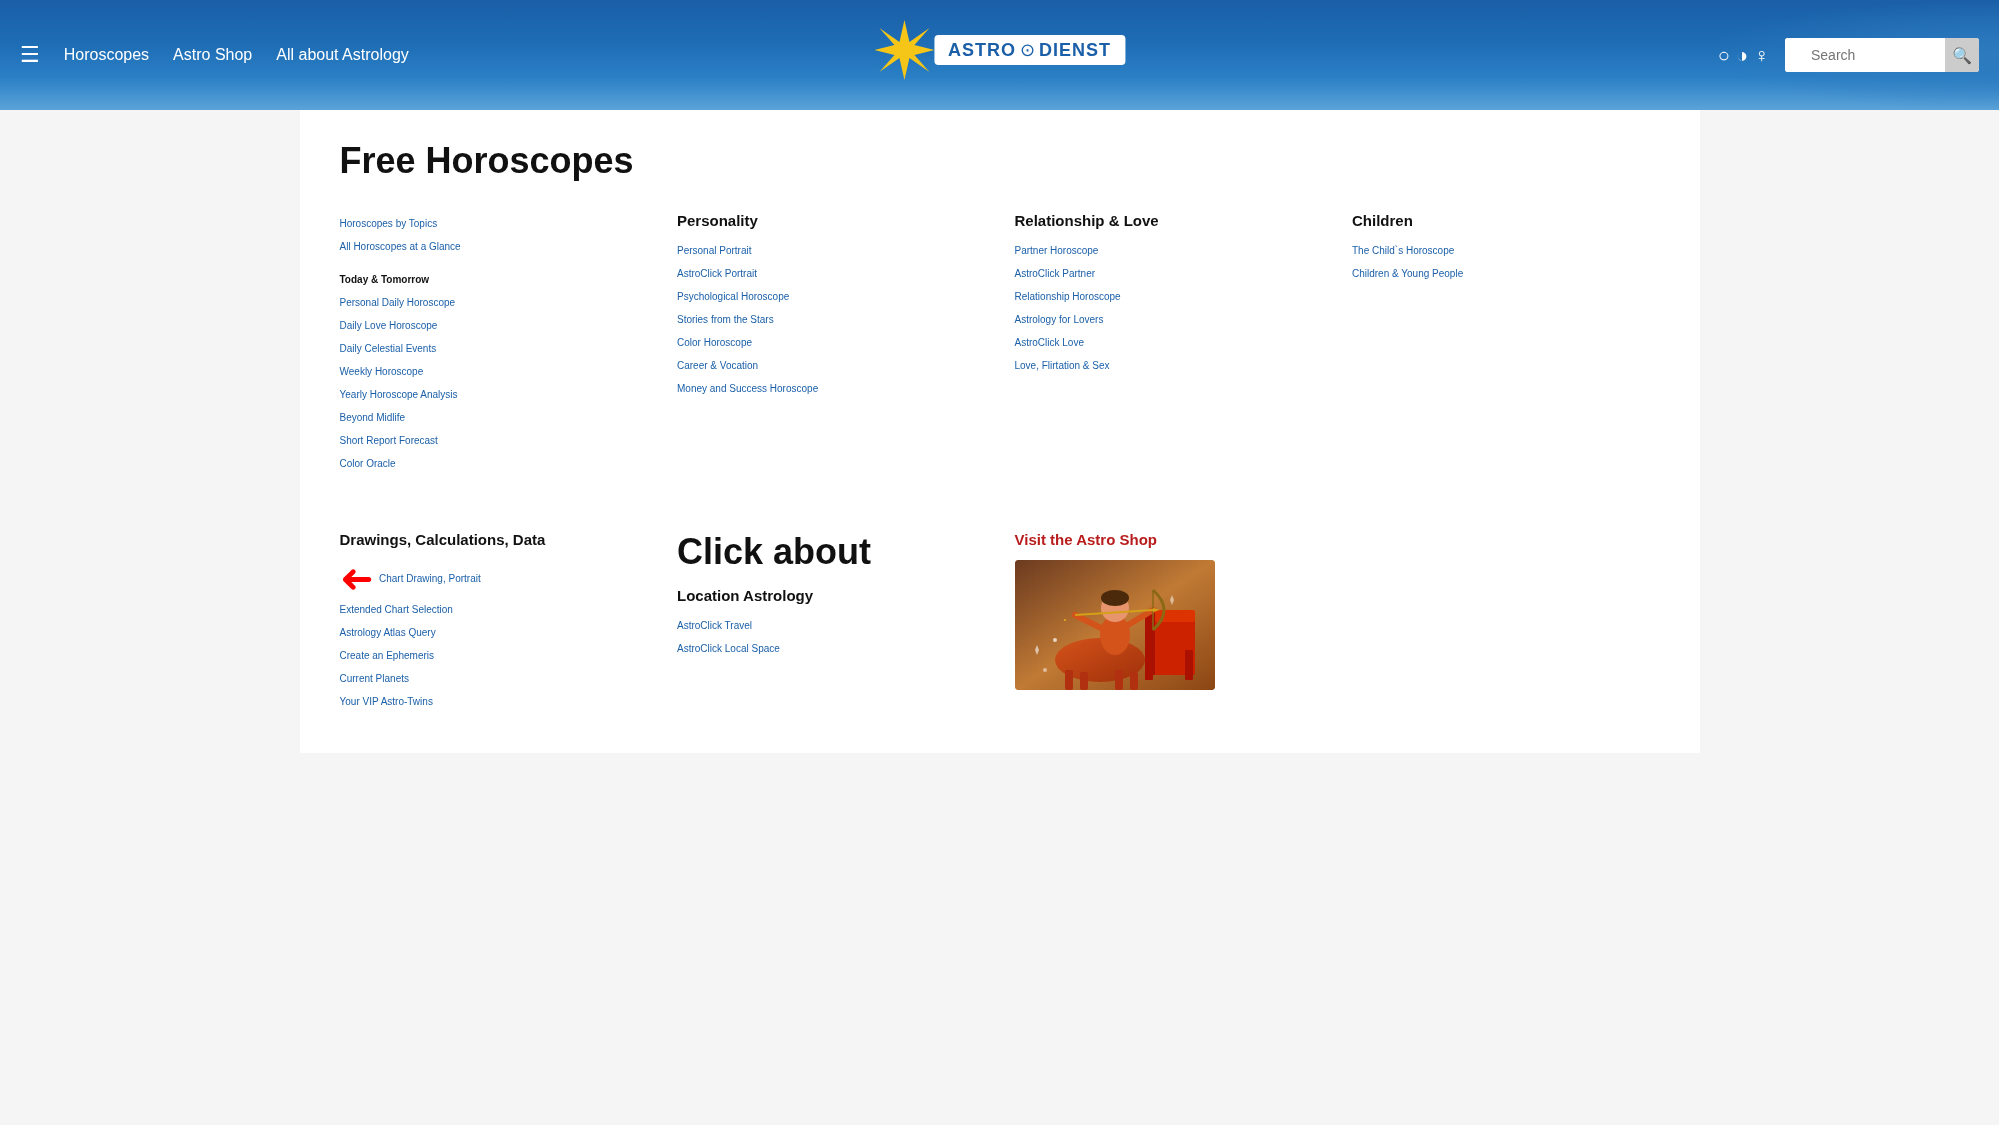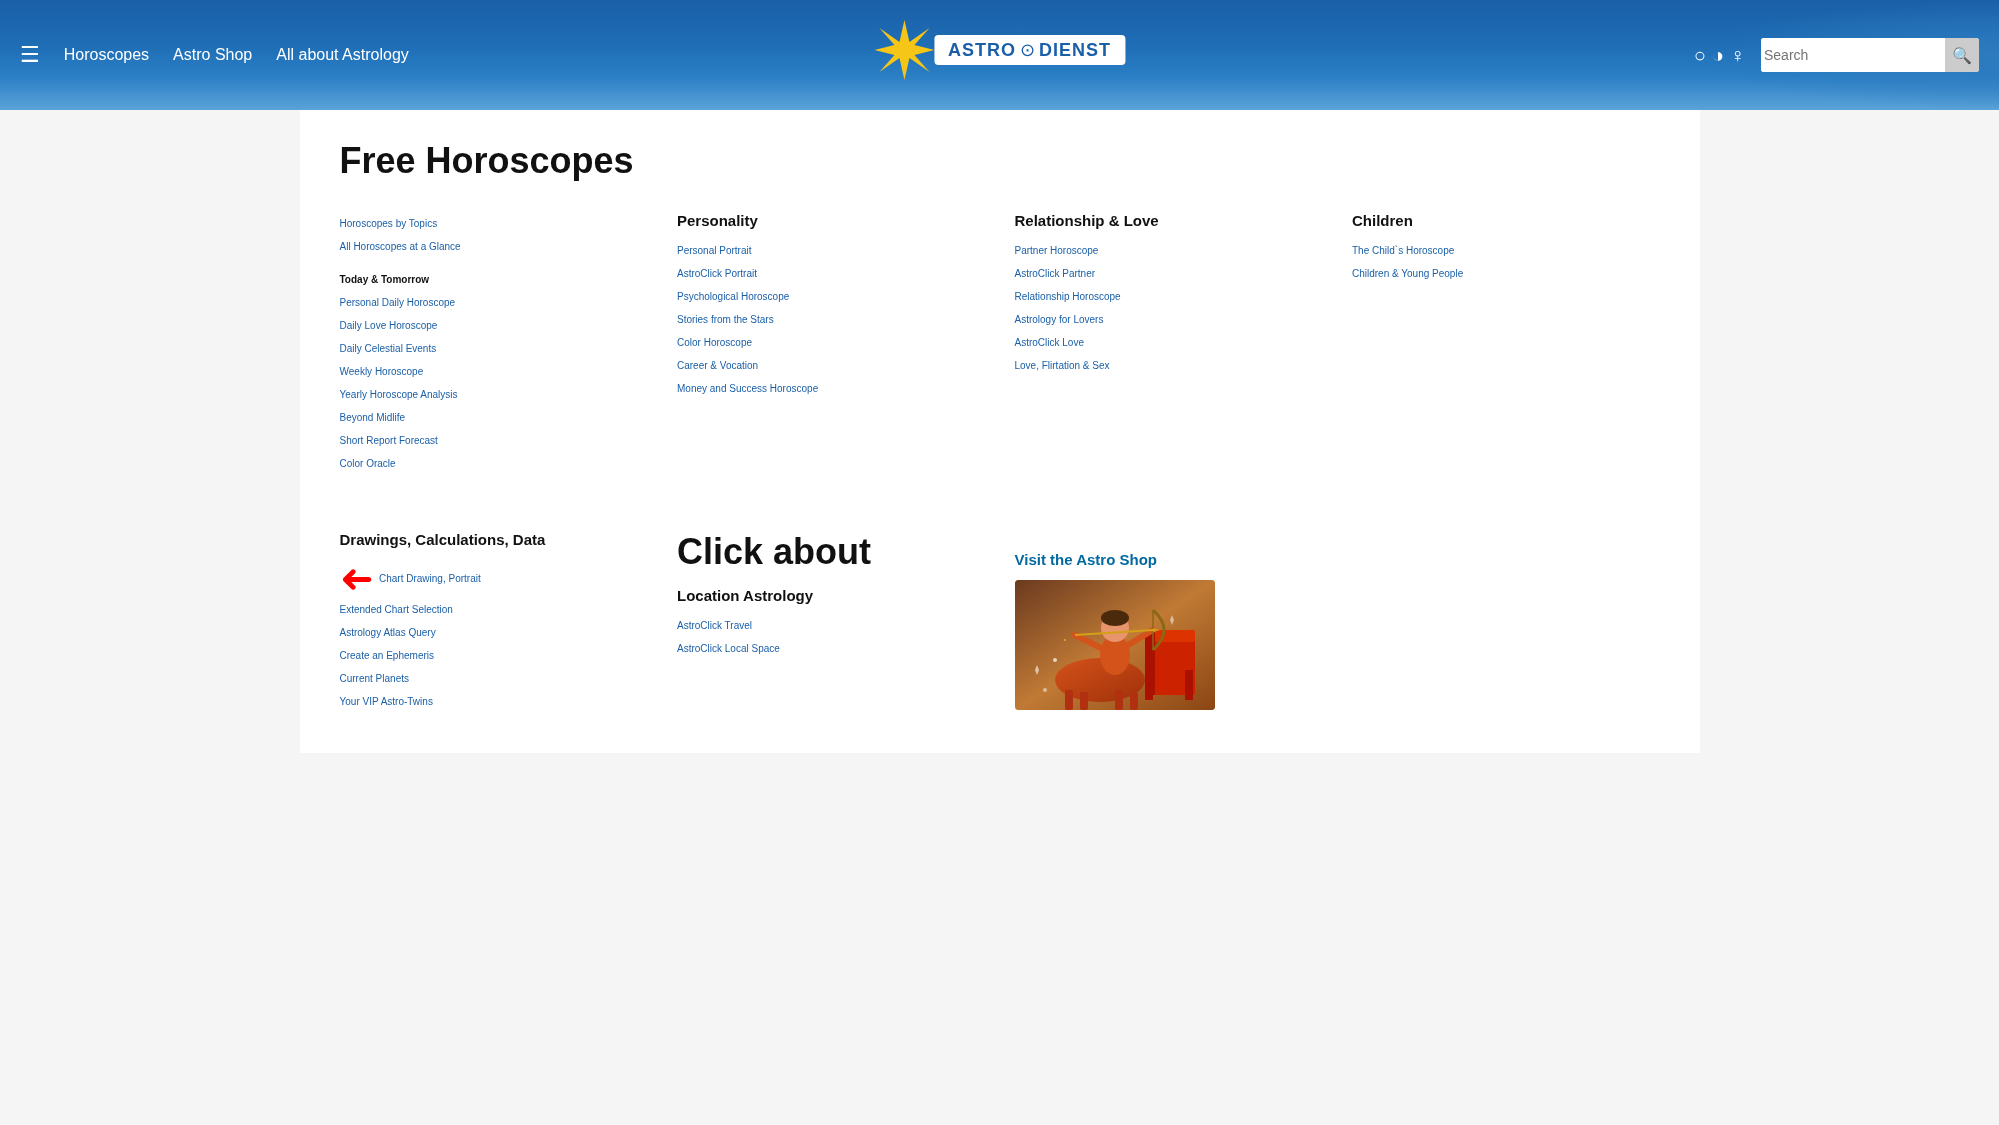--- a/index.html
+++ b/index.html
@@ -91,23 +91,23 @@
       display: flex;
       align-items: center;
       background: white;
       border-radius: 3px;
       overflow: hidden;
       height: 34px;
     }
     .search-input {
       border: none;
       outline: none;
-      padding: 0 3px;
+      padding: 0 26px;
       font-size: 14px;
-      width: 184px;
+      width: 160px;
       height: 100%;
       color: #555;
     }
     .search-btn {
       background: #cccccc;
       border: none;
       height: 100%;
       width: 34px;
       cursor: pointer;
       display: flex;
@@ -159,23 +159,22 @@
       color: #111;
       cursor: default;
       text-decoration: none;
       margin-top: 10px;
       display: block;
     }
 
     .visit-shop-title {
       font-weight: bold;
       font-size: 15px;
-      color: #0369a1;
+      color: #b91c1c;
       margin-bottom: 12px;
-      margin-top: 20px;
     }
 
     .shop-image-box {
       width: 200px;
       height: 130px;
       background: linear-gradient(135deg, #8b5e3c 0%, #c8813a 30%, #e8a84d 50%, #b06030 70%, #7a4020 100%);
       border-radius: 4px;
       overflow: hidden;
       position: relative;
       display: flex;

